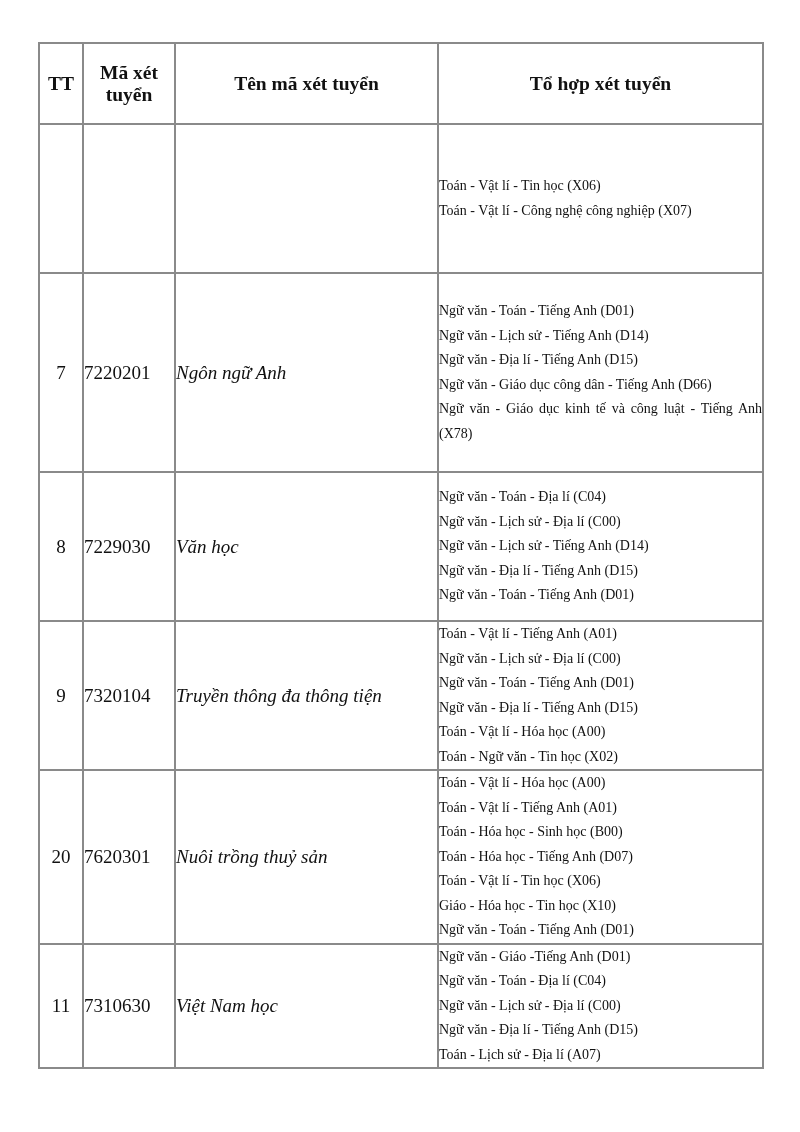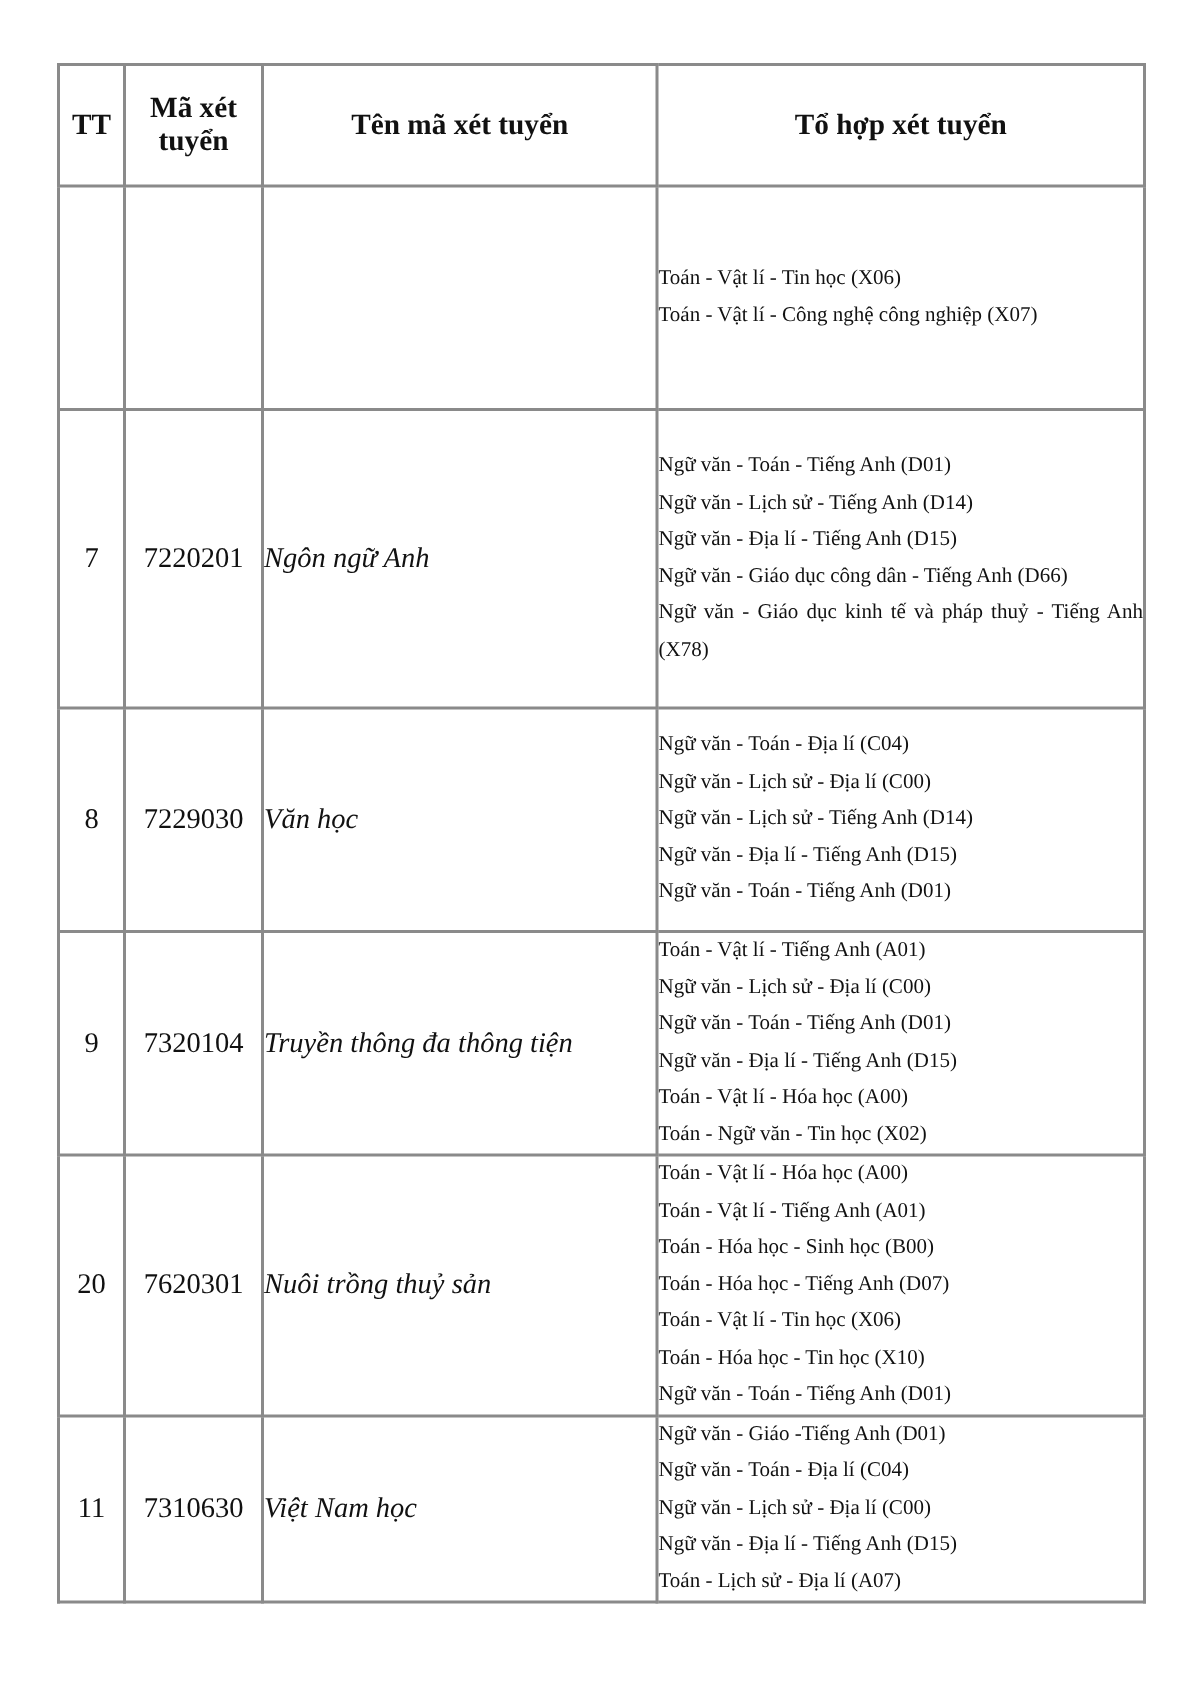--- a/index.html
+++ b/index.html
@@ -6,21 +6,21 @@
   body { width: 800px; height: 1132px; position: relative; overflow: hidden;
          font-family: "Liberation Serif", "DejaVu Serif", serif; color: #111; }
   .page { position: absolute; left: 0; top: 4px; width: 800px; height: 1132px; background: #fff; }
   table.adm { position: absolute; left: 38px; top: 38px; border-collapse: collapse;
               table-layout: fixed; width: 724px; }
   table.adm td, table.adm th { border: 2px solid #8a8a8a; padding: 0; vertical-align: middle; }
   col.c1 { width: 44px; } col.c2 { width: 92px; } col.c3 { width: 263px; } col.c4 { width: 325px; }
   th { font-weight: bold; font-size: 19.5px; text-align: center; line-height: 22px; }
   th.h { height: 79px; }
   td.tt { text-align: center; font-size: 19px; }
-  td.code { text-align: center; font-size: 19px; }
+  td.code { font-size: 19px; }
   td.name { font-size: 19px; padding-left: 7px; line-height: 24px; padding-right: 6px; font-style: italic; }
   td.combos { font-size: 14px; line-height: 24.5px; padding: 2px 8px 2px 7px; vertical-align: top; }
   .combo { display: block; text-align: justify; text-align-last: left; }
   .bottom-bar { position: absolute; left: 0; top: 1130px; width: 800px; height: 2px; background: #111; }
 </style>
 </head>
 <body>
 
 <div class="page">
   <table class="adm">
@@ -52,21 +52,21 @@
 
       <tr style="height:199px">
         <td class="tt">7</td>
         <td class="code">7220201</td>
         <td class="name">Ngôn ngữ Anh</td>
         <td class="combos">
           <span class="combo">Ngữ văn - Toán - Tiếng Anh (D01)</span>
           <span class="combo">Ngữ văn - Lịch sử - Tiếng Anh (D14)</span>
           <span class="combo">Ngữ văn - Địa lí - Tiếng Anh (D15)</span>
           <span class="combo">Ngữ văn - Giáo dục công dân - Tiếng Anh (D66)</span>
-          <span class="combo">Ngữ văn - Giáo dục kinh tế và pháp thuỷ - Tiếng Anh (X78)</span>
+          <span class="combo">Ngữ văn - Giáo dục kinh tế và công luật - Tiếng Anh (X78)</span>
         </td>
       </tr>
 
       <tr style="height:149px">
         <td class="tt">8</td>
         <td class="code">7229030</td>
         <td class="name">Văn học</td>
         <td class="combos">
           <span class="combo">Ngữ văn - Toán - Địa lí (C04)</span>
           <span class="combo">Ngữ văn - Lịch sử - Địa lí (C00)</span>
@@ -93,21 +93,21 @@
       <tr style="height:173px">
         <td class="tt">20</td>
         <td class="code">7620301</td>
         <td class="name">Nuôi trồng thuỷ sản</td>
         <td class="combos">
           <span class="combo">Toán - Vật lí - Hóa học (A00)</span>
           <span class="combo">Toán - Vật lí - Tiếng Anh (A01)</span>
           <span class="combo">Toán - Hóa học - Sinh học (B00)</span>
           <span class="combo">Toán - Hóa học - Tiếng Anh (D07)</span>
           <span class="combo">Toán - Vật lí - Tin học (X06)</span>
-          <span class="combo">Toán - Hóa học - Tin học (X10)</span>
+          <span class="combo">Giáo - Hóa học - Tin học (X10)</span>
           <span class="combo">Ngữ văn - Toán - Tiếng Anh (D01)</span>
         </td>
       </tr>
 
       <tr style="height:124px">
         <td class="tt">11</td>
         <td class="code">7310630</td>
         <td class="name">Việt Nam học</td>
         <td class="combos">
           <span class="combo">Ngữ văn - Giáo -Tiếng Anh (D01)</span>

